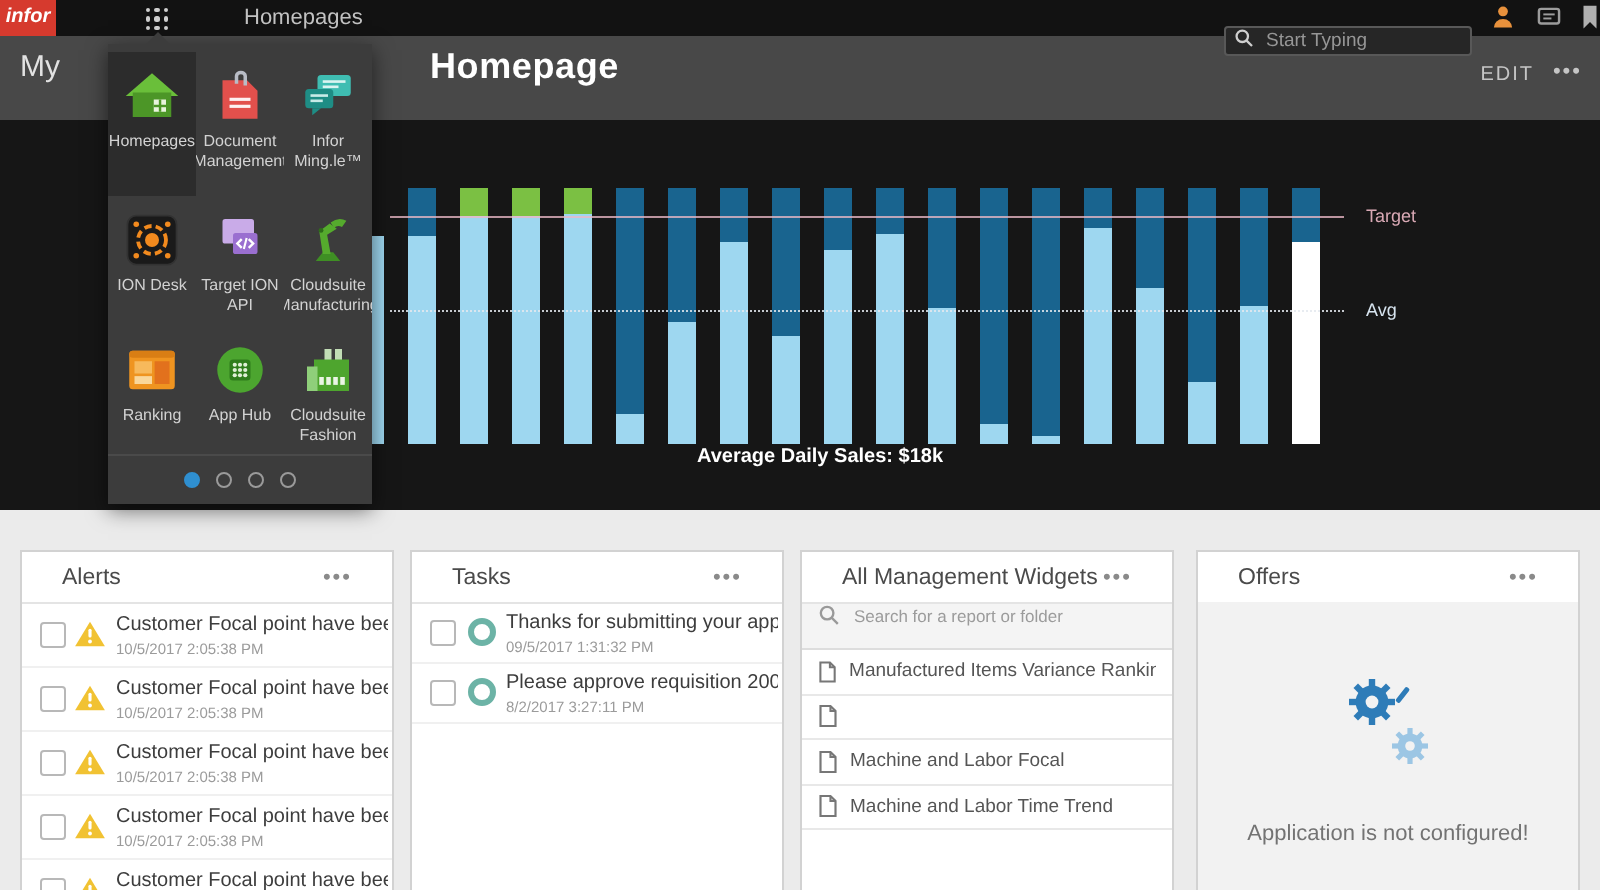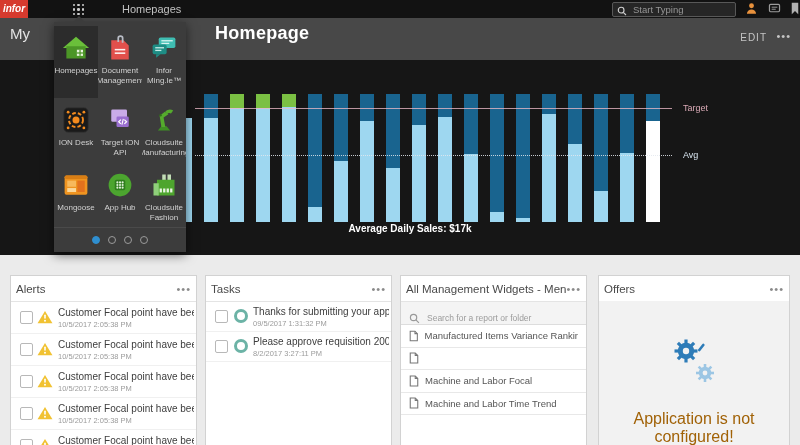--- a/index.html
+++ b/index.html
@@ -6,22 +6,22 @@
   body{position:relative;width:800px;height:445px;overflow:hidden;background:#ebebeb;
        font-family:"Liberation Sans",sans-serif}
   
   .topnav{position:absolute;left:0;top:0;width:800px;height:18px;background:#121212;z-index:40}
   .logo{position:absolute;left:0;top:0;width:28px;height:18px;background:#d63a2e;color:#fff;
         font-size:10px;font-weight:bold;font-style:italic;text-align:center;line-height:18px;cursor:pointer}
   .grid-icon{position:absolute;left:72px;top:3px;width:13px;height:13px;display:grid;
              grid-template-columns:repeat(3,1fr);grid-template-rows:repeat(3,1fr);cursor:pointer}
   .grid-icon span{width:2.5px;height:2.5px;background:#cfcfcf;border-radius:50%;margin:auto}
   .crumb{position:absolute;left:122px;top:0;line-height:18px;font-size:11px;color:#c2c2c2;cursor:pointer}
-  .searchbox{position:absolute;left:612px;top:2px;width:118px;height:13px;background:#262626;
-             border:1px solid #585858;border-radius:2px;display:flex;align-items:flex-end;padding-left:4px;gap:4px}
+  .searchbox{position:absolute;left:612px;top:13px;width:118px;height:13px;background:#262626;
+             border:1px solid #585858;border-radius:2px;display:flex;align-items:flex-start;padding-left:4px;gap:4px}
   .searchbox input{background:transparent;border:none;outline:none;font-size:9.5px;color:#d8d8d8;
                    width:88px;font-family:"Liberation Sans",sans-serif}
   .searchbox input::placeholder{color:#969696}
   .tn-icon{position:absolute;top:2px;cursor:pointer}
   
   .pageheader{position:absolute;top:18px;left:0;width:800px;height:42px;background:#484848;z-index:30}
   .partial-title{position:absolute;left:10px;top:7px;font-size:15px;color:#e2e2e2}
   .ptitle{position:absolute;left:215px;top:5px;margin:0;font-size:18px;font-weight:700;color:#fff;letter-spacing:.3px}
   .edit{position:absolute;right:33px;top:14px;font-size:10px;color:#c5c5c5;letter-spacing:1px;cursor:pointer}
   .hmore{position:absolute;right:9px;top:12px;font-size:11px;color:#c5c5c5;letter-spacing:1px;cursor:pointer}
@@ -49,44 +49,44 @@
                display:flex;align-items:center;justify-content:center;gap:8px}
   .dot{width:8px;height:8px;border-radius:50%;border:1px solid #9a9a9a;box-sizing:border-box;cursor:pointer}
   .dot.active{background:#2f8fd0;border-color:#2f8fd0}
   
   .widgets{position:absolute;top:255px;left:0;width:800px;height:190px;background:#ebebeb;z-index:20}
   .card{position:absolute;top:20px;height:215px;background:#fff;border:1px solid #d2d2d2;box-sizing:border-box}
   #card-alerts{left:10px;width:187px}
   #card-tasks{left:205px;width:187px}
   #card-prod{left:400px;width:187px}
   #card-offers{left:598px;width:192px}
-  .card-h{height:25px;border-bottom:1px solid #e4e4e4;display:flex;align-items:center;padding:0 5px}
+  .card-h{height:25px;border-bottom:1px solid #e4e4e4;display:flex;align-items:center;padding:0 20px}
   .card-title{flex:1;font-size:11.5px;color:#4a4a4a;white-space:nowrap;overflow:hidden}
   .card-more{font-size:11px;color:#8a8a8a;letter-spacing:1px;cursor:pointer}
   .alert-row{position:relative;height:31px;border-bottom:1px solid #f0f0f0;cursor:pointer}
   .task-row{position:relative;height:29px;border-bottom:1px solid #f0f0f0;cursor:pointer}
   .cb{position:absolute;left:9px;top:9px;width:11px;height:11px;border:1px solid #b8b8b8;border-radius:2px;
       background:#fff;cursor:pointer}
   .task-row .cb{top:8px}
   .warn{position:absolute;left:26px;top:8px}
   .donut{position:absolute;left:28px;top:7px;width:8px;height:8px;border:3px solid #6cb3a6;border-radius:50%;background:#fff}
   .row-text{position:absolute;left:47px;top:5px;font-size:10px;color:#3d3d3d;white-space:nowrap;overflow:hidden;right:2px}
   .row-time{position:absolute;left:47px;top:18px;font-size:7.5px;color:#9b9b9b;white-space:nowrap}
   .task-row .row-text{top:4px}
   .task-row .row-time{top:17px}
-  .search-row{height:22px;background:#f4f4f4;border-bottom:1px solid #dddddd;display:flex;align-items:flex-end;
+  .search-row{height:22px;background:#f4f4f4;border-bottom:1px solid #dddddd;display:flex;align-items:flex-start;
               padding:0 8px;gap:5px}
   .search-row input{background:transparent;border:none;outline:none;font-size:8.5px;color:#555;width:140px;
                     font-family:"Liberation Sans",sans-serif}
   .search-row input::placeholder{color:#9b9b9b}
   .prod-row{height:21.5px;border-bottom:1px solid #e8e8e8;display:flex;align-items:center;padding:0 8px;gap:6px;cursor:pointer}
   .prod-text{font-size:9.5px;color:#555;white-space:nowrap;overflow:hidden}
   .offers-body{position:absolute;top:25px;left:0;right:0;bottom:0;background:#f2f2f2;text-align:center}
   .gears{margin-top:33px}
-  .offers-msg{margin-top:18px;font-size:16px;color:#a16207}
+  .offers-msg{margin-top:18px;font-size:11px;color:#737373}
 </style>
 </head>
 <body>
 
 <div class="topnav">
   <div class="logo">infor</div>
   <div class="grid-icon">
     <span></span>
       <span></span>
       <span></span>
@@ -201,21 +201,21 @@
       </div>
       <div class="bar" style="width: 14px;">
         <div style="height: 27px; background: rgb(25, 100, 143);"></div>
         <div style="height: 101px; background: rgb(255, 255, 255);"></div>
       </div>
     </div>
   <div class="target-line"></div>
   <div class="avg-line"></div>
   <span class="target-label">Target</span>
   <span class="avg-label">Avg</span>
-  <div class="caption">Average Daily Sales: $17k</div>
+  <div class="caption">Average Daily Sales: $18k</div>
 </div>
 
 <div class="menu-panel">
   <div class="notch"></div>
   <div class="tiles">
 
     <div class="tile selected">
       <svg width="28" height="28" viewBox="0 0 32 32">
         <polygon points="16,3 1,16 31,16" fill="#6abf3a"></polygon>
         <rect x="5" y="14" width="22" height="14" fill="#4c9627"></rect>
@@ -285,21 +285,21 @@
     </div>
 
     <div class="tile">
       <svg width="28" height="28" viewBox="0 0 32 32">
         <rect x="3" y="5" width="26" height="22" rx="2" fill="#ef9420"></rect>
         <rect x="3" y="5" width="26" height="4" rx="2" fill="#d97e14"></rect>
         <rect x="6" y="11" width="10" height="7" fill="#f7b95c"></rect>
         <rect x="17.5" y="11" width="8.5" height="13" fill="#e2711d"></rect>
         <rect x="6" y="19.5" width="10" height="4.5" fill="#fad79a"></rect>
       </svg>
-      <span class="tlabel">Mongoose</span>
+      <span class="tlabel">Ranking</span>
     </div>
 
     <div class="tile">
       <svg width="28" height="28" viewBox="0 0 32 32">
         <circle cx="16" cy="16" r="13" fill="#4ca52f"></circle>
         <rect x="10" y="10" width="12" height="12" rx="2" fill="#2f7d1d"></rect>
         <circle cx="13" cy="13" r="1.2" fill="#dff0d8"></circle>
           <circle cx="16" cy="13" r="1.2" fill="#dff0d8"></circle>
           <circle cx="19" cy="13" r="1.2" fill="#dff0d8"></circle>
         <circle cx="13" cy="16" r="1.2" fill="#dff0d8"></circle>

